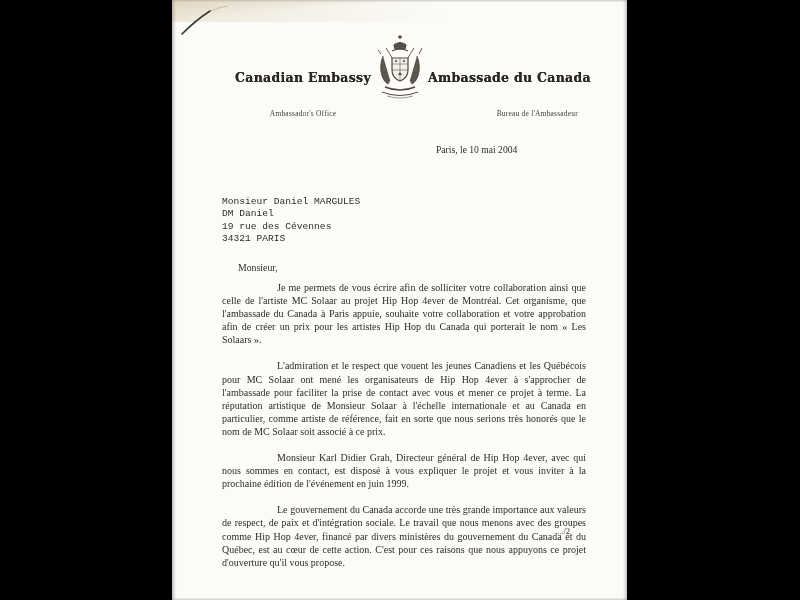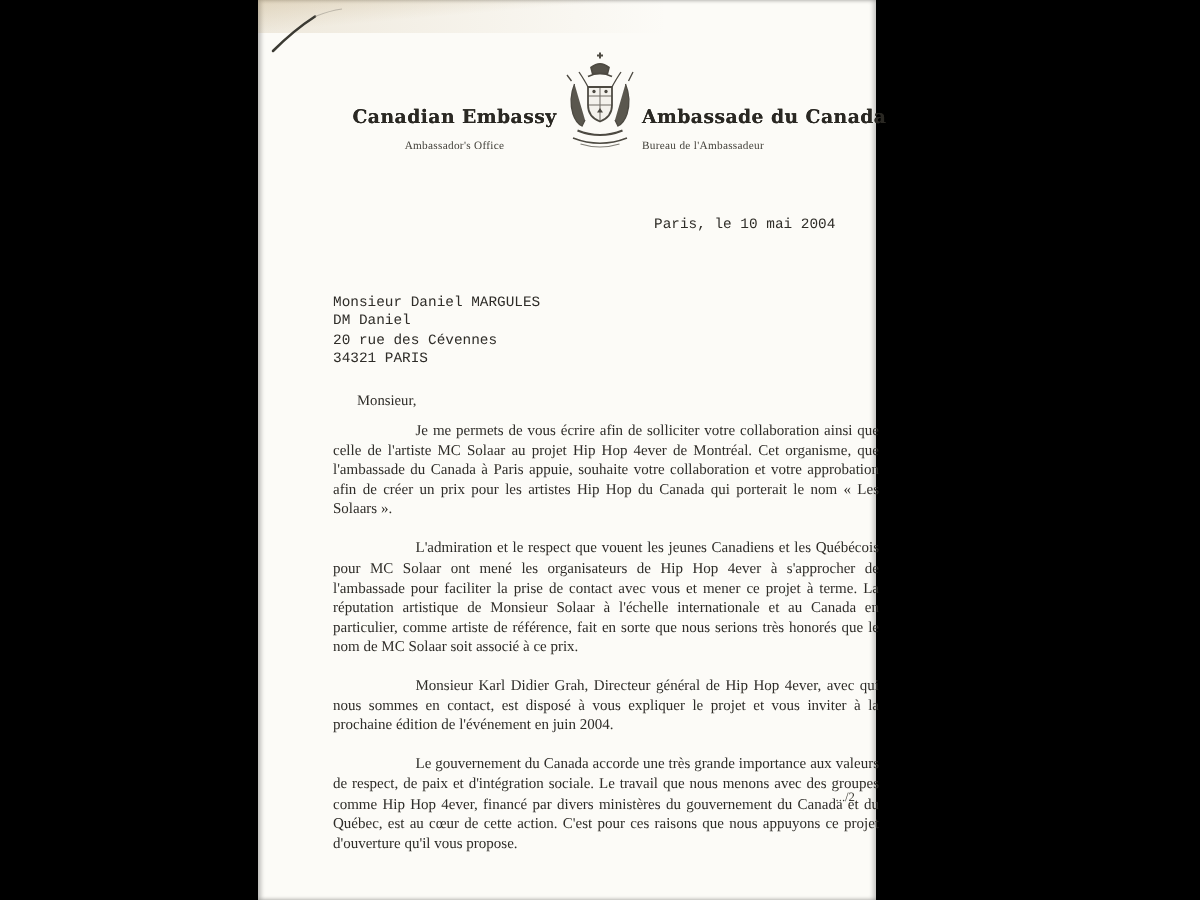--- a/index.html
+++ b/index.html
@@ -4,51 +4,51 @@
 <style>
   * { margin:0; padding:0; box-sizing:border-box; }
   html,body { width:800px; height:600px; }
   body {
     background:#000;
     position:relative;
     font-family:"Liberation Serif","DejaVu Serif",serif;
     overflow:hidden;
   }
   .paper {
-    position:absolute; left:172px; top:0; width:412px; height:600px;
+    position:absolute; left:172px; top:0; width:455px; height:600px;
     background:#fcfbf7;
     box-shadow: inset 2px 0 3px rgba(0,0,0,.25), inset -2px 0 3px rgba(0,0,0,.2);
     color:#2e2c28;
   }
   .top-crease {
     position:absolute; left:0; top:0; width:455px; height:22px;
     background:
       linear-gradient(175deg, rgba(187,160,110,.28) 0%, rgba(187,160,110,0) 35%),
       linear-gradient(92deg, rgba(177,150,100,.18) 0%, rgba(177,150,100,0) 60%);
     pointer-events:none;
   }
   .pen-mark { position:absolute; left:0; top:2px; }
 
   
   .lh-left  { position:absolute; left:56px;  top:70px; width:150px; text-align:center; }
-  .lh-right { position:absolute; left:256px; top:70px; width:150px; text-align:left; }
+  .lh-right { position:absolute; left:256px; top:70px; width:150px; text-align:right; }
   .org-name {
     font-family:"DejaVu Serif","Liberation Serif",serif;
     font-weight:bold; font-size:12.5px; letter-spacing:.3px; color:#2a2823;
     text-shadow:0 0 .4px #2a2823;
     white-space:nowrap;
   }
-  .office { font-size:7.5px; color:#43413a; margin-top:7px; letter-spacing:.2px; }
+  .office { font-size:7.5px; color:#43413a; margin-top:24px; letter-spacing:.2px; }
   .coat { position:absolute; left:201px; top:34px; width:54px; height:66px; }
   .lh-address {
     position:absolute; left:128px; top:102px; width:200px;
     text-align:center; font-size:7.6px; line-height:9.6px; color:#3a3831;
   }
 
-  .date-line { position:absolute; left:264px; top:144px; font-size:9.6px; color:#2f2d28;font-family:Liberation Mono, monospace; }
+  .date-line { position:absolute; left:264px; top:144px; font-size:9.6px; color:#2f2d28; }
 
   .recipient {
     position:absolute; left:50px; top:196px;
     font-size:9.6px; line-height:12.4px; color:#2e2c28;font-family:Liberation Mono, monospace;
   }
 
   .salutation { position:absolute; left:66px; top:262px; font-size:9.8px; }
 
   .body-text {
     position:absolute; left:50px; top:281px; width:364px;
@@ -107,28 +107,28 @@
     <div class="org-name">Ambassade du Canada</div>
     <div class="office">Bureau de l'Ambassadeur</div>
   </div>
 
 
   <div class="date-line">Paris, le 10 mai 2004</div>
 
   <div class="recipient">
     <div>Monsieur Daniel MARGULES</div>
     <div>DM Daniel</div>
-    <div>20 rue des Cévennes</div>
+    <div>19 rue des Cévennes</div>
     <div>34321 PARIS</div>
   </div>
 
   <div class="salutation">Monsieur,</div>
 
   <div class="body-text">
     <p>Je me permets de vous écrire afin de solliciter votre collaboration ainsi que celle de l'artiste MC Solaar au projet Hip Hop 4ever de Montréal.  Cet organisme, que l'ambassade du Canada à Paris appuie, souhaite votre collaboration et votre approbation afin de créer un prix pour les artistes Hip Hop du Canada qui porterait le nom « Les Solaars ».</p>
     <p>L'admiration et le respect que vouent les jeunes Canadiens et les Québécois pour MC Solaar ont mené les organisateurs de Hip Hop 4ever à s'approcher de l'ambassade pour faciliter la prise de contact avec vous et mener ce projet à terme.  La réputation artistique de Monsieur Solaar à l'échelle internationale et au Canada en particulier, comme artiste de référence, fait en sorte que nous serions très honorés que le nom de MC Solaar soit associé à ce prix.</p>
-    <p>Monsieur Karl Didier Grah, Directeur général de Hip Hop 4ever, avec qui nous sommes en contact, est disposé à vous expliquer le projet et vous inviter à la prochaine édition de l'événement en juin 2004.</p>
+    <p>Monsieur Karl Didier Grah, Directeur général de Hip Hop 4ever, avec qui nous sommes en contact, est disposé à vous expliquer le projet et vous inviter à la prochaine édition de l'événement en juin 1999.</p>
     <p>Le gouvernement du Canada accorde une très grande importance aux valeurs de respect, de paix et d'intégration sociale.  Le travail que nous menons avec des groupes comme Hip Hop 4ever,  financé par divers ministères du gouvernement du Canada et du Québec, est au cœur de cette action.  C'est pour ces raisons que nous appuyons ce projet d'ouverture qu'il vous propose.</p>
   </div>
 
   <div class="page-marker">.../2</div>
 
 </div>
 
 </body></html>

